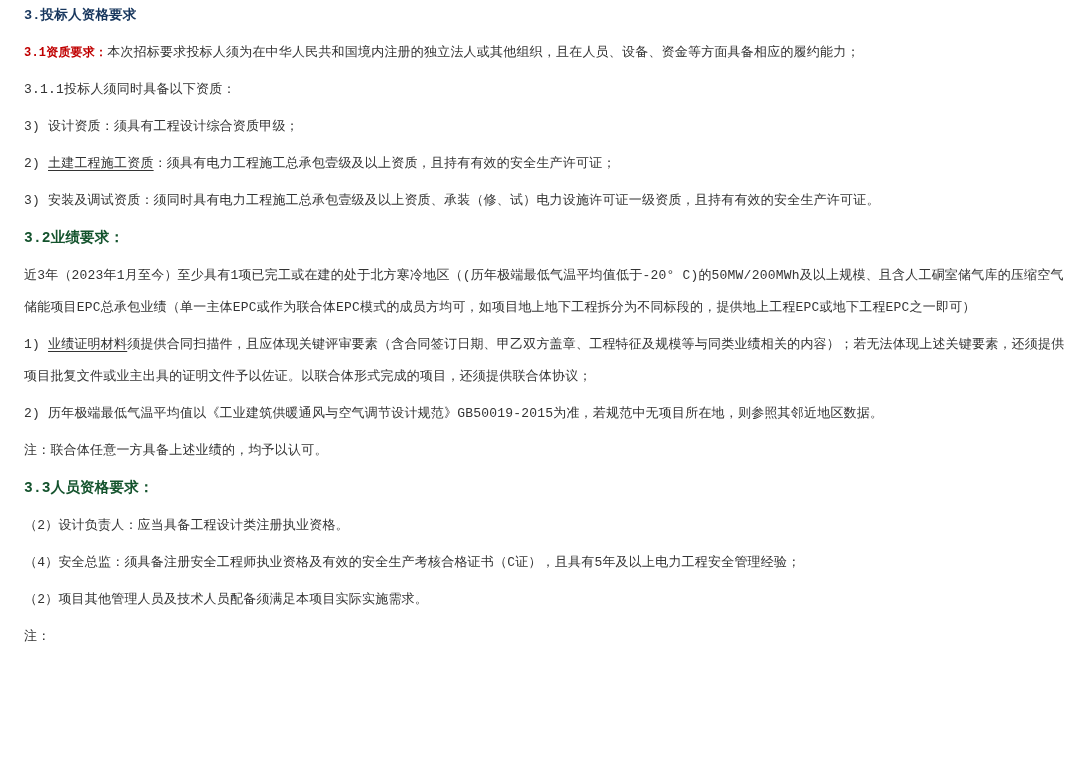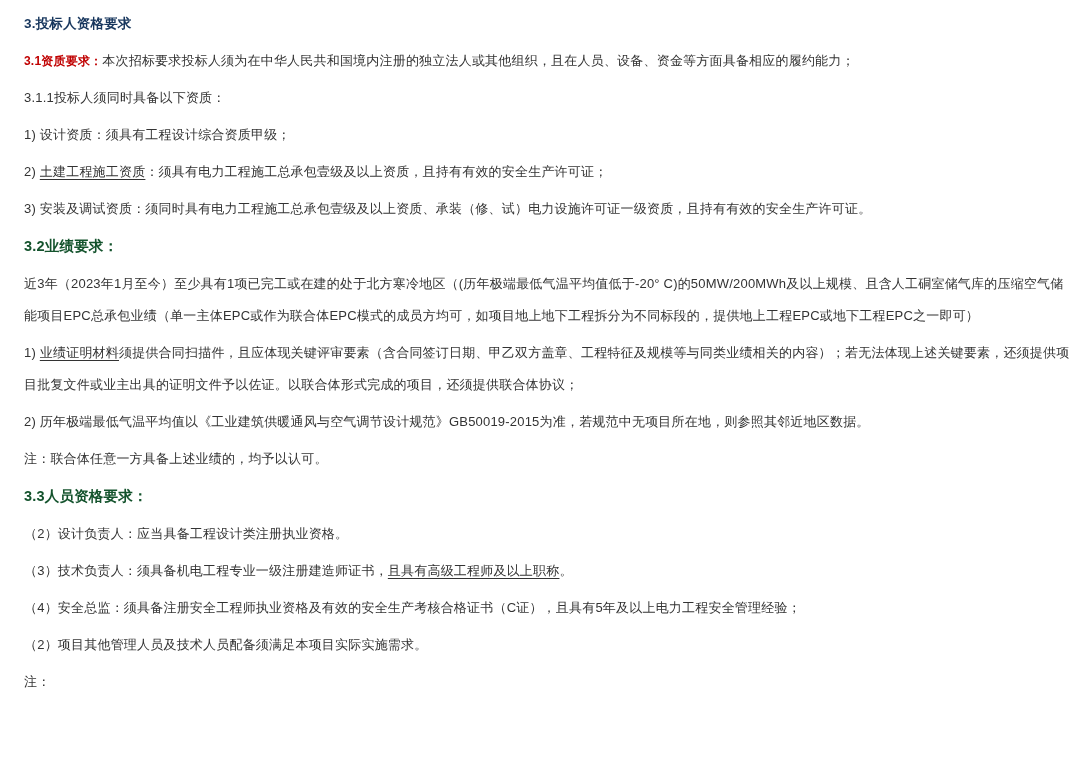--- a/index.html
+++ b/index.html
@@ -6,22 +6,23 @@
   html, body { background: #ffffff; }
   body {
     width: 1080px;
     height: 782px;
     overflow: hidden;
     font-family: "Liberation Sans", "DejaVu Sans", sans-serif;
   }
   .doc {
     width: 1080px;
     height: 782px;
-    padding: 8px 10px 0 24px;
+    padding: 0 10px 0 24px;
     background: #ffffff;
+    font-family: Liberation Mono, monospace;
   }
   .para {
     font-size: 13px;
     line-height: 32px;
     color: #333333;
     margin-bottom: 5px;
     letter-spacing: 0.2px;
   }
   .h-top {
     color: #17365d;
@@ -44,21 +45,21 @@
 <body>
 
 <div class="doc">
 
   <p class="para"><span class="h-top">3.投标人资格要求</span></p>
 
   <p class="para"><span class="h-red">3.1资质要求：</span><span>本次招标要求投标人须为在中华人民共和国境内注册的独立法人或其他组织，且在人员、设备、资金等方面具备相应的履约能力；</span></p>
 
   <p class="para"><span>3.1.1投标人须同时具备以下资质：</span></p>
 
-  <p class="para"><span>1) 设计资质：须具有工程设计综合资质甲级；</span></p>
+  <p class="para"><span>3) 设计资质：须具有工程设计综合资质甲级；</span></p>
 
   <p class="para"><span>2) </span><span class="u">土建工程施工资质</span><span>：须具有电力工程施工总承包壹级及以上资质，且持有有效的安全生产许可证；</span></p>
 
   <p class="para"><span>3) 安装及调试资质：须同时具有电力工程施工总承包壹级及以上资质、承装（修、试）电力设施许可证一级资质，且持有有效的安全生产许可证。</span></p>
 
 
   <p class="para"><span class="h-navy">3.2业绩要求：</span></p>
 
   <p class="para"><span>近3年（2023年1月至今）至少具有1项已完工或在建的处于北方寒冷地区（(历年极端最低气温平均值低于-20° C)的50MW/200MWh及以上规模、且含人工硐室储气库的压缩空气储能项目EPC总承包业绩（单一主体EPC或作为联合体EPC模式的成员方均可，如项目地上地下工程拆分为不同标段的，提供地上工程EPC或地下工程EPC之一即可）</span></p>
 
@@ -66,21 +67,20 @@
 
   <p class="para"><span>2) 历年极端最低气温平均值以《工业建筑供暖通风与空气调节设计规范》GB50019-2015为准，若规范中无项目所在地，则参照其邻近地区数据。</span></p>
 
   <p class="para"><span>注：联合体任意一方具备上述业绩的，均予以认可。</span></p>
 
   <p class="para"><span class="h-navy">3.3人员资格要求：</span></p>
 
 
   <p class="para"><span>（2）设计负责人：应当具备工程设计类注册执业资格。</span></p>
 
-  <p class="para"><span>（3）技术负责人：须具备机电工程专业一级注册建造师证书，</span><span class="u">且具有高级工程师及以上职称</span><span>。</span></p>
 
   <p class="para"><span>（4）安全总监：须具备注册安全工程师执业资格及有效的安全生产考核合格证书（C证），且具有5年及以上电力工程安全管理经验；</span></p>
 
   <p class="para"><span>（2）项目其他管理人员及技术人员配备须满足本项目实际实施需求。</span></p>
 
   <p class="para"><span>注：</span></p>
 
 </div>
 
 </body></html>

